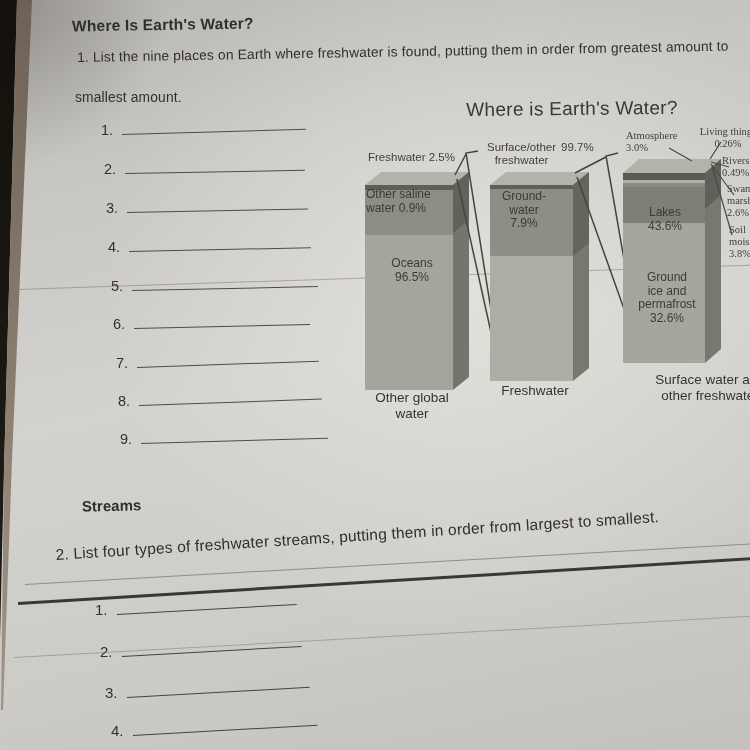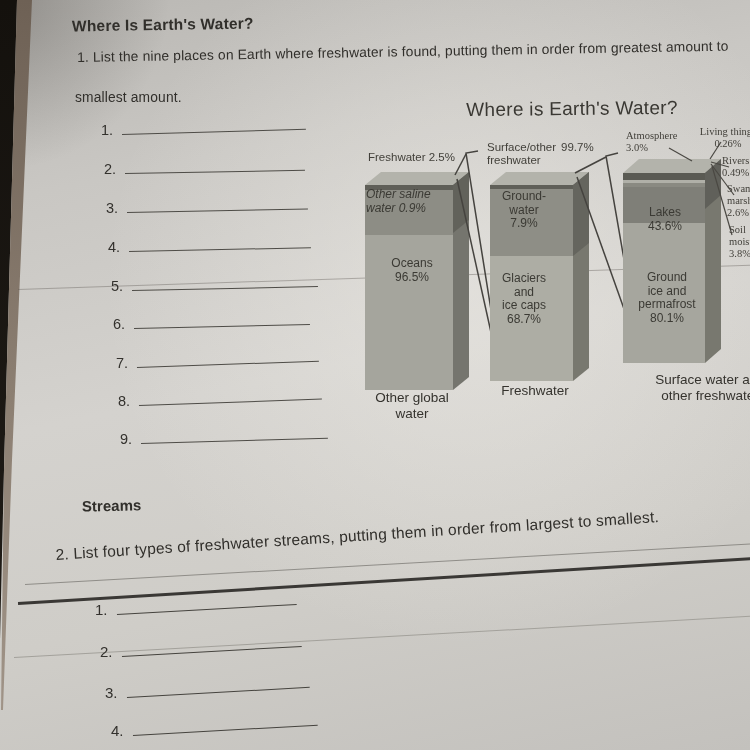--- a/index.html
+++ b/index.html
@@ -112,55 +112,51 @@
       <line x1="370" y1="64" x2="381" y2="47"></line>
       <line x1="371" y1="67" x2="389" y2="72"></line>
       <line x1="371" y1="69" x2="394" y2="100"></line>
       <line x1="372" y1="71" x2="392" y2="140"></line>
     </g>
   </svg>
 
   <div class="abs clabel mid" style="left:368px;top:151px;">Freshwater 2.5%</div>
 
   <div class="abs surf-wrap" style="left:487px;top:141px;">
-    <span class="clabel mid" style="">Surface/other
+    <span class="clabel mid" style="text-align:center;">Surface/other
 freshwater</span>
     <span class="clabel mid">99.7%</span>
   </div>
 
   <div class="abs clabel small" style="left:626px;top:130px;">Atmosphere
 3.0%</div>
   <div class="abs clabel small" style="left:699px;top:126px;text-align:center;width:58px;">Living things
 0.26%</div>
   <div class="abs clabel small" style="left:722px;top:155px;">Rivers
 0.49%</div>
   <div class="abs clabel small" style="left:727px;top:183px;">Swamps,
 marshes
 2.6%</div>
   <div class="abs clabel small" style="left:729px;top:224px;">Soil
 moisture
 3.8%</div>
 
-  <div class="abs clabel inbar" style="left:366px;top:188px;width:88px;text-align:left;font-style:italic;">Other saline
+  <div class="abs clabel inbar" style="left:366px;top:188px;width:88px;text-align:left;">Other saline
 water 0.9%</div>
   <div class="abs clabel inbar" style="left:371px;top:257px;width:82px;text-align:center;">Oceans
 96.5%</div>
   <div class="abs clabel inbar" style="left:480px;top:190px;width:88px;">Ground-
 water
 7.9%</div>
-  <div class="abs clabel inbar" style="left:480px;top:272px;width:88px;">Glaciers
-and
-ice caps
-68.7%</div>
   <div class="abs clabel inbar" style="left:625px;top:206px;width:80px;">Lakes
 43.6%</div>
   <div class="abs clabel inbar" style="left:622px;top:271px;width:90px;">Ground
 ice and
 permafrost
-80.1%</div>
+32.6%</div>
 
   <div class="abs cap" style="left:353px;top:390px;width:118px;">Other global
 water</div>
   <div class="abs cap" style="left:479px;top:383px;width:112px;">Freshwater</div>
   <div class="abs cap" style="left:646px;top:372px;width:128px;">Surface water and
 other freshwater</div>
 
   <div class="abs streams" style="left:82px;top:497px;">Streams</div>
   <div class="abs q2" style="left:55px;top:546px;width:695px;">2. List four types of freshwater streams, putting them in order from largest to smallest.</div>
 

